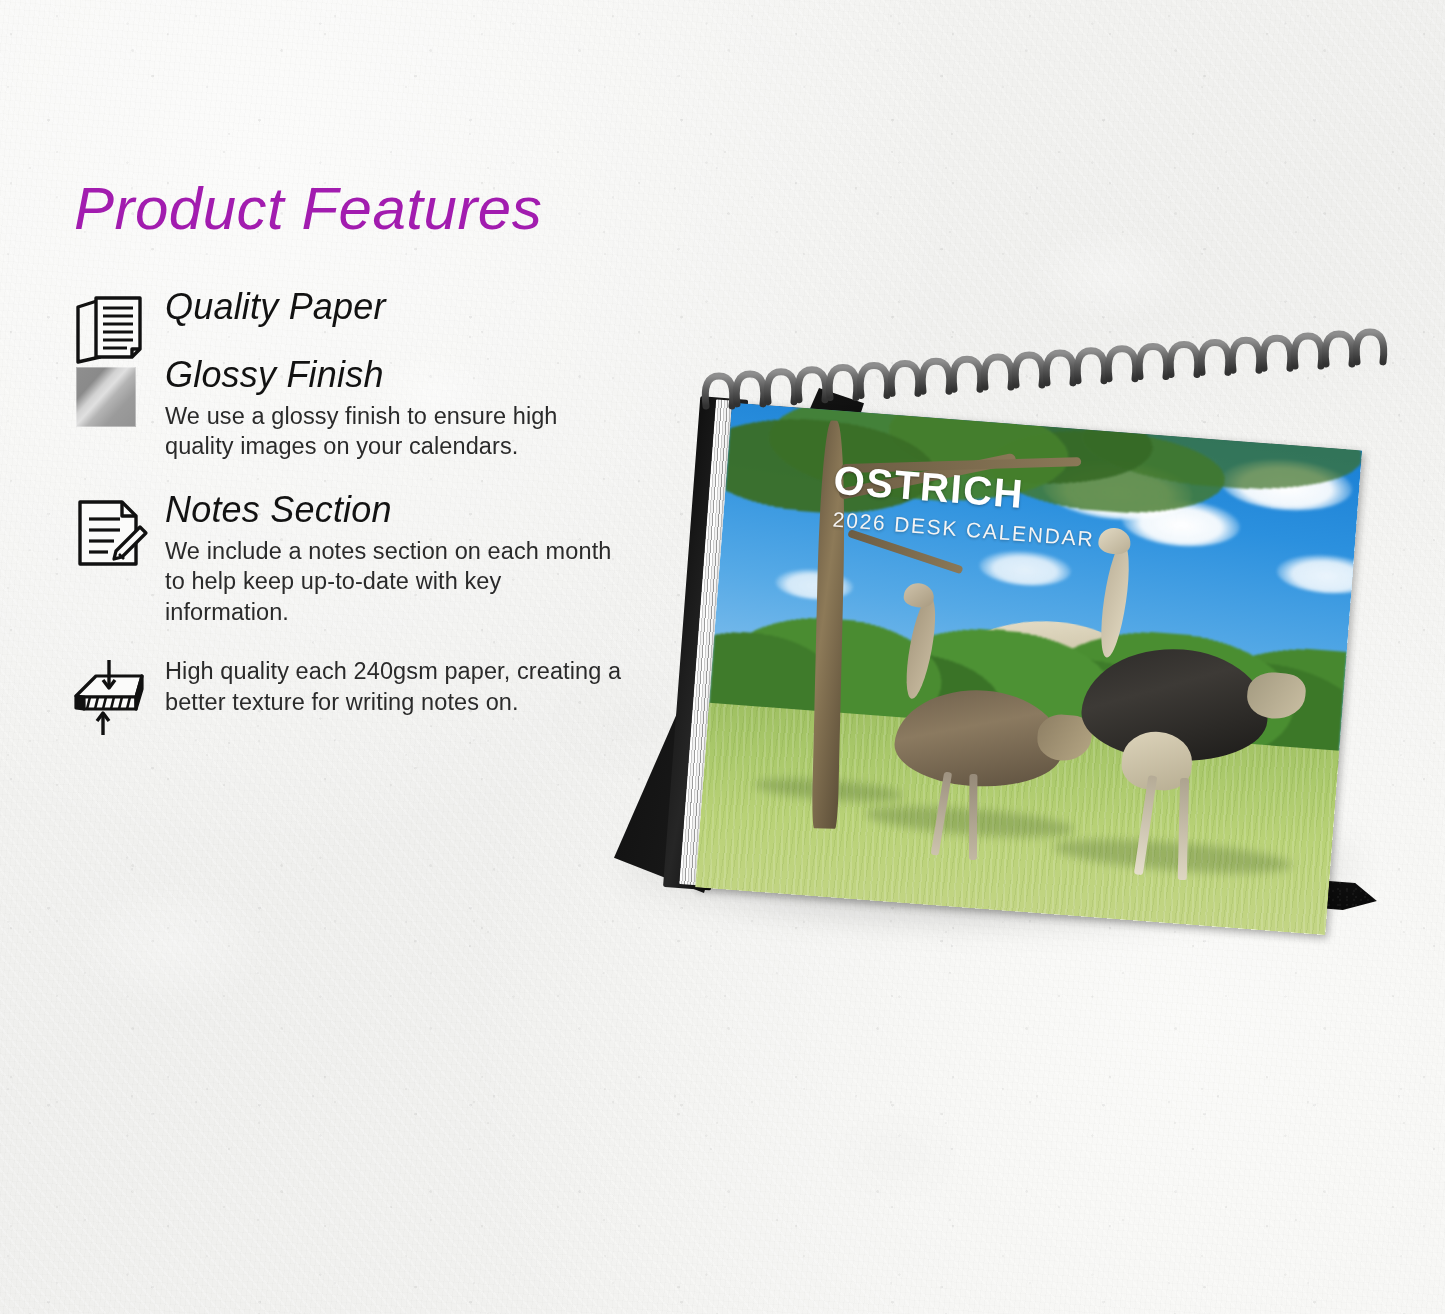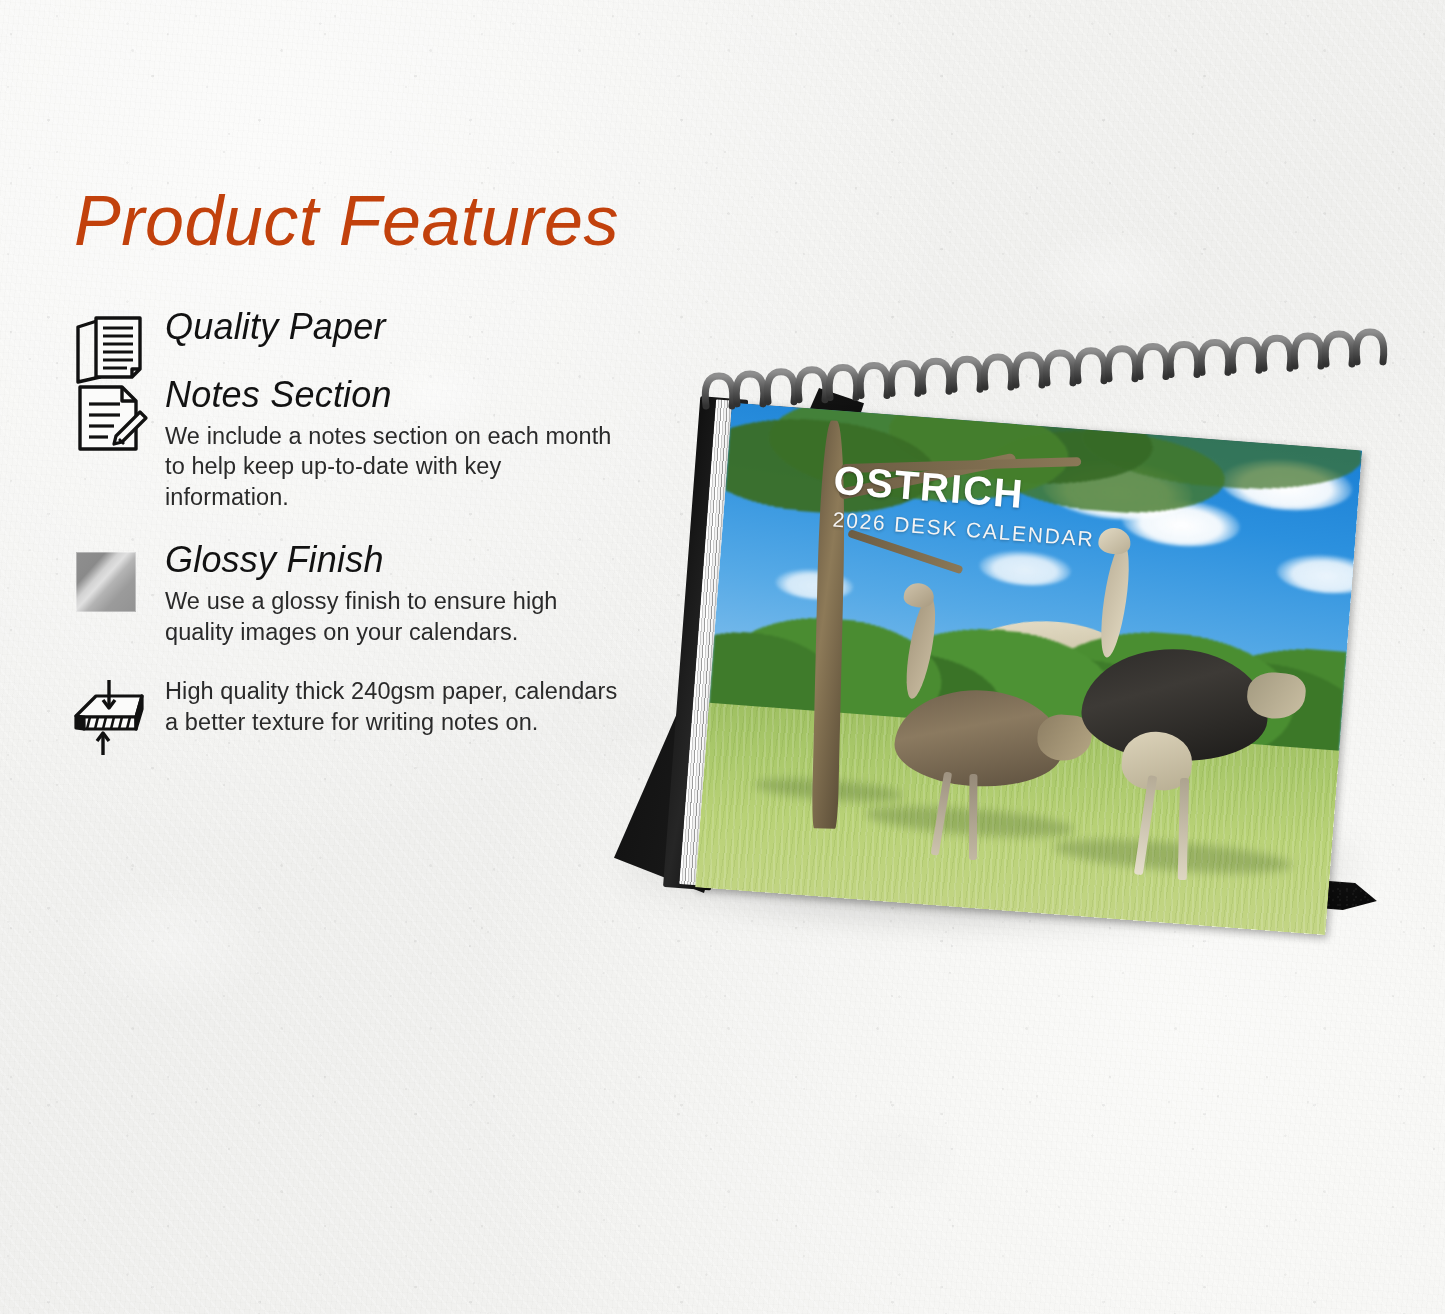--- a/index.html
+++ b/index.html
@@ -65,31 +65,31 @@
       radial-gradient(ellipse 140px 90px at 12% 72%, rgba(255,255,255,.55), rgba(255,255,255,0) 74%),
       radial-gradient(ellipse 110px 80px at 62% 88%, rgba(0,0,0,.022), rgba(0,0,0,0) 72%),
       radial-gradient(ellipse 160px 100px at 44% 55%, rgba(0,0,0,.018), rgba(0,0,0,0) 75%);
   }
 
   
   .headline {
     position: absolute;
     left: 74px;
     top: 134px;
-    font-size: 70px;
+    font-size: 60px;
     font-style: italic;
     font-weight: 300;
     letter-spacing: .5px;
-    color: #c2410c;
+    color: #a21caf;
     white-space: nowrap;
   }
   .features {
     position: absolute;
     left: 70px;
-    top: 308px;
+    top: 288px;
     width: 560px;
   }
   .feature {
     position: relative;
     padding-left: 95px;
     margin-bottom: 29px;
   }
   .feature-icon {
     position: absolute;
     left: 0;
@@ -405,43 +405,43 @@
             <line x1="33" y1="49" x2="63" y2="49"></line>
             <line x1="33" y1="57" x2="57" y2="57"></line>
           </g>
         </svg>
       </div>
       <p class="feature-title">Quality Paper</p>
     </div>
 
     <div class="feature">
       <div class="feature-icon">
+        <div class="gloss-swatch"></div>
+      </div>
+      <p class="feature-title">Glossy Finish</p>
+      <p class="feature-body">We use a glossy finish to ensure high quality images on your calendars.</p>
+    </div>
+
+    <div class="feature">
+      <div class="feature-icon">
         <svg viewBox="0 0 82 78" fill="none" stroke="#111" stroke-width="3.4" stroke-linejoin="round">
           <path d="M10 8 L52 8 L66 22 L66 70 L10 70 Z" fill="#fbfbfa"></path>
           <path d="M52 8 L52 22 L66 22"></path>
           <g stroke-width="3.2">
             <line x1="19" y1="25" x2="50" y2="25"></line>
             <line x1="19" y1="36" x2="50" y2="36"></line>
             <line x1="19" y1="47" x2="44" y2="47"></line>
             <line x1="19" y1="58" x2="38" y2="58"></line>
           </g>
           <path d="M70 33 L76 39 L52 63 L44 65 L46 57 Z" fill="#fbfbfa" stroke-width="3.2"></path>
           <line x1="49" y1="60" x2="54" y2="65" stroke-width="2.6"></line>
         </svg>
       </div>
       <p class="feature-title">Notes Section</p>
       <p class="feature-body">We include a notes section on each month to help keep up-to-date with key information.</p>
-    </div>
-
-    <div class="feature">
-      <div class="feature-icon">
-        <div class="gloss-swatch"></div>
-      </div>
-      <p class="feature-title">Glossy Finish</p>
-      <p class="feature-body">We use a glossy finish to ensure high quality images on your calendars.</p>
     </div>
 
     <div class="feature">
       <div class="feature-icon">
         <svg viewBox="0 0 82 78" fill="none" stroke="#111" stroke-width="3.2" stroke-linejoin="round">
           <path d="M6 37 L26 17 L72 17 L66 38 L14 38 Z" fill="#fbfbfa"></path>
           <path d="M6 37 L14 38 L14 50 L6 49 Z" fill="#111"></path>
           <path d="M14 38 L66 38 L66 50 L14 50 Z" fill="#fbfbfa"></path>
           <path d="M66 38 L72 17 L72 30 L66 50 Z" fill="#111"></path>
           <g stroke-width="2.6">
@@ -453,21 +453,21 @@
             <line x1="60" y1="38" x2="57" y2="50"></line>
           </g>
           <g stroke-width="3.4">
             <line x1="39" y1="1" x2="39" y2="27"></line>
             <path d="M33 21 L39 29 L45 21"></path>
             <line x1="33" y1="76" x2="33" y2="56"></line>
             <path d="M27 62 L33 54 L39 62"></path>
           </g>
         </svg>
       </div>
-      <p class="feature-body">High quality thick 240gsm paper, calendars a better texture for writing notes on.</p>
+      <p class="feature-body">High quality each 240gsm paper, creating a better texture for writing notes on.</p>
     </div>
 
   </div>
 
   <div class="calendar">
 
     <div class="cal-shadow"></div>
     <div class="cal-stand-back"></div>
     <div class="cal-stand-fold"></div>
     <div class="cal-base-rail"></div>

